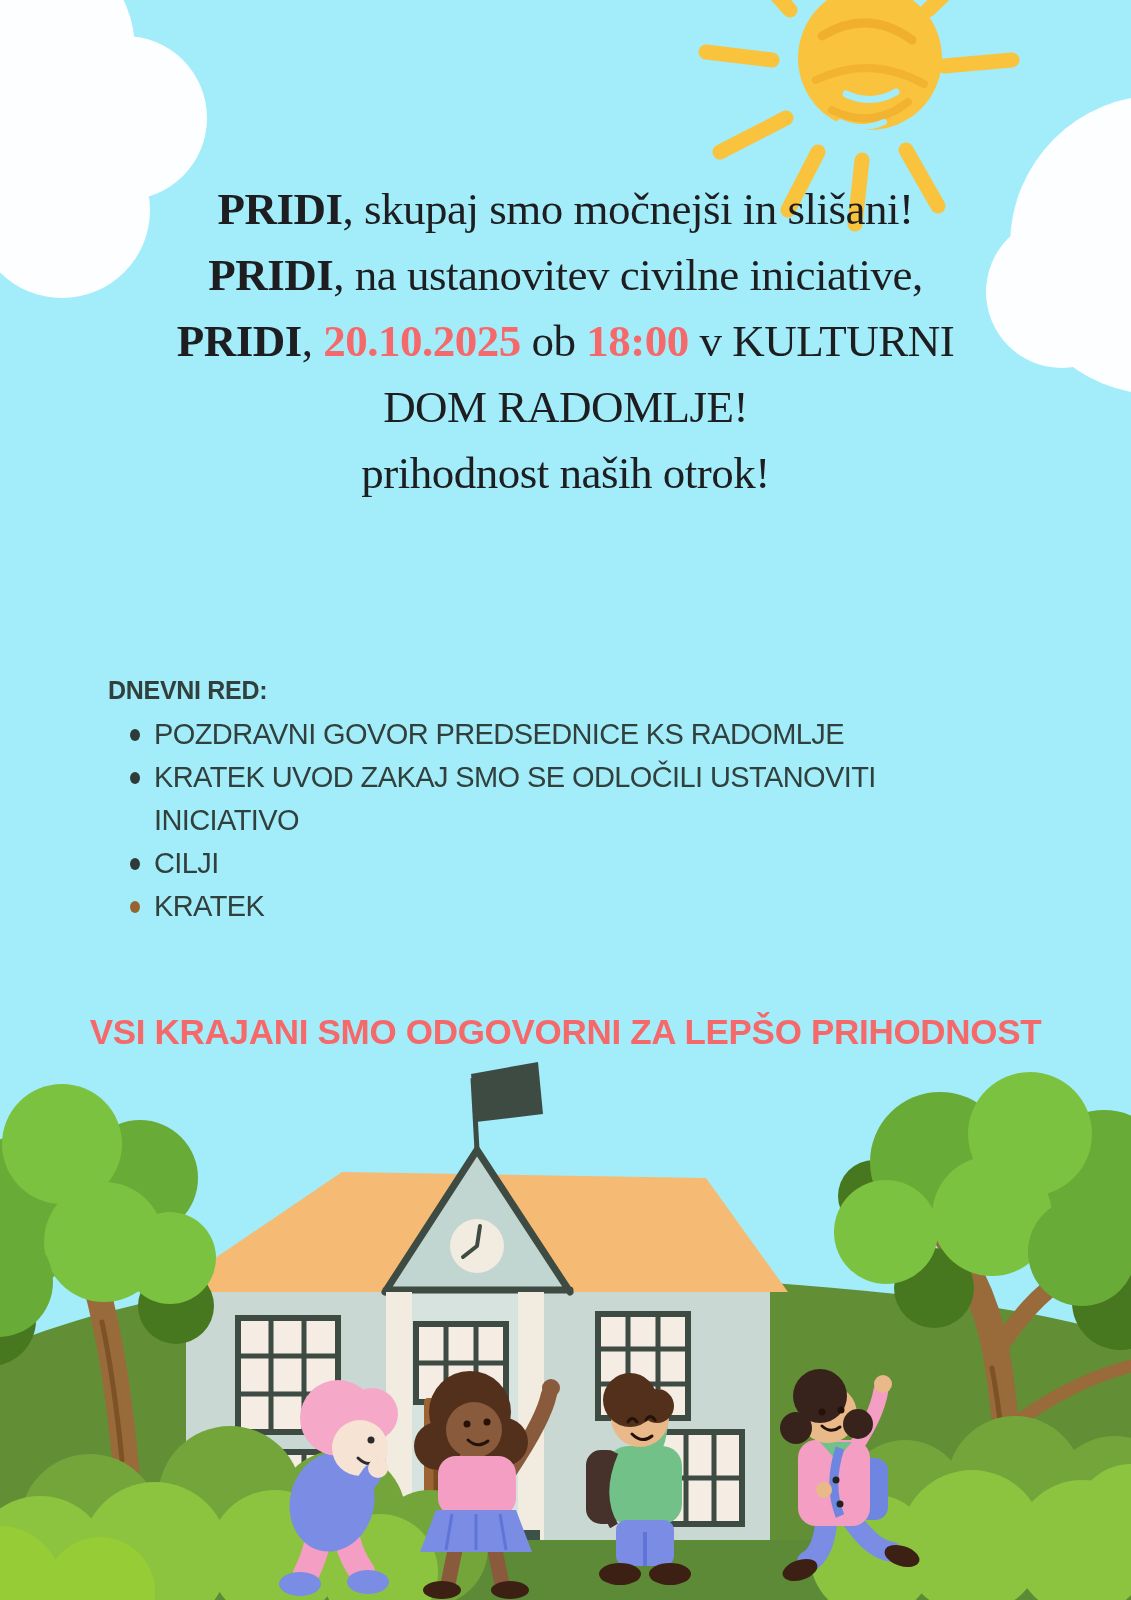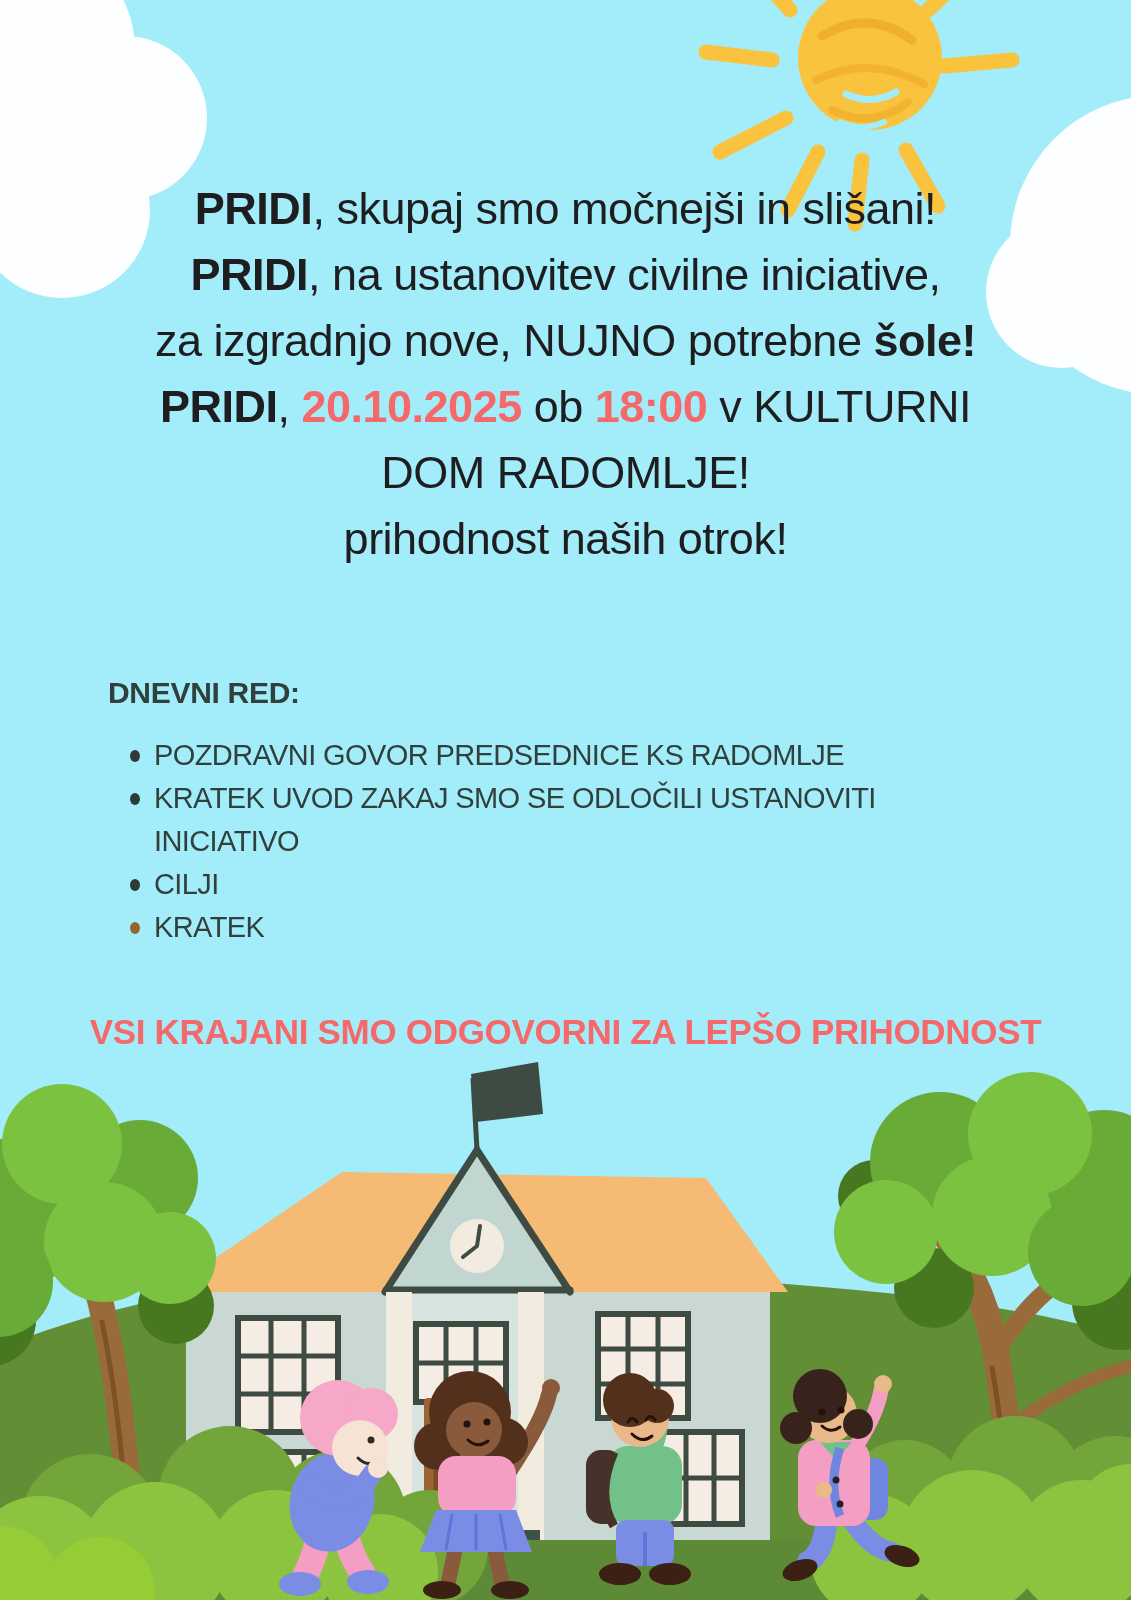--- a/index.html
+++ b/index.html
@@ -7,28 +7,28 @@
     position:relative;width:1131px;height:1600px;overflow:hidden;
     background:var(--sky,#a2edf9);
     font-family:"Liberation Sans",sans-serif;
   }
   svg{display:block}
   .scene{position:absolute;left:0;top:0;z-index:0;}
   
   .headline{
     position:absolute;left:0;top:176px;width:1131px;z-index:2;
     text-align:center;font-size:45px;line-height:66px;
-    color:var(--text_dark,#1e1e20);letter-spacing:-0.5px;font-weight:400;
+    color:var(--text_dark,#1e1e20);letter-spacing:-0.5px;font-weight:400;font-family:Liberation Serif, serif;
   }
   .headline .b{font-weight:700;}
   .headline .red{font-weight:700;color:var(--accent_red,#f5696b);margin-top:47px;}
   
   .agenda{position:absolute;left:108px;top:676px;width:790px;z-index:2;color:var(--agenda_text,#31403c);}
-  .agenda-title{font-size:30px;font-weight:700;letter-spacing:-0.3px;margin:0;}
-  .agenda ul{list-style:none;margin:24px 0 0 0;padding:0;font-size:29px;line-height:43px;letter-spacing:-0.6px;}
+  .agenda-title{font-size:25px;font-weight:700;letter-spacing:-0.3px;margin:0;}
+  .agenda ul{list-style:none;margin:8px 0 0 0;padding:0;font-size:29px;line-height:43px;letter-spacing:-0.6px;}
   .agenda li{position:relative;padding-left:46px;}
   .agenda li .dot{position:absolute;left:22px;top:16px;width:10px;height:12px;border-radius:50%;background:var(--bullet_dark,#2e3b38);}
   .agenda li.razno .dot{background:var(--razno_dot,#96652f);}
   
   .slogan{
     position:absolute;left:0;top:1012px;width:1131px;z-index:2;text-align:center;
     font-size:35px;font-weight:700;letter-spacing:-0.3px;color:var(--accent_red,#f5696b);
   }
 </style>
 </head>
@@ -256,21 +256,20 @@
       <circle cx="858" cy="1424" r="15" style="fill:var(--hair_dark,#38231c)"></circle>
       <circle cx="822" cy="1412" r="3.5" fill="#241109"></circle>
       <circle cx="841" cy="1410" r="3.5" fill="#241109"></circle>
       <path d="M822,1426 q9,8 18,1" fill="none" stroke="#241109" stroke-width="3" stroke-linecap="round"></path>
     </g>
   </svg>
 
   <div class="headline">
     <div><span class="b">PRIDI</span><span>, skupaj smo močnejši in slišani!</span></div>
     <div><span class="b">PRIDI</span><span>, na ustanovitev civilne iniciative,</span></div>
-    <div><span>za izgradnjo nove, NUJNO potrebne </span><span class="b">šole!</span></div>
     <div><span class="b">PRIDI</span><span>, </span><span class="red">20.10.2025</span><span> ob </span><span class="red">18:00</span><span> v KULTURNI</span></div>
     <div><span>DOM RADOMLJE!</span></div>
     <div><span>prihodnost naših otrok!</span></div>
   </div>
 
   <div class="agenda">
     <p class="agenda-title">DNEVNI RED:</p>
     <ul>
       <li><span class="dot"></span><span>POZDRAVNI GOVOR PREDSEDNICE KS RADOMLJE</span></li>
       <li><span class="dot"></span><span>KRATEK UVOD ZAKAJ SMO SE ODLOČILI USTANOVITI INICIATIVO</span></li>

